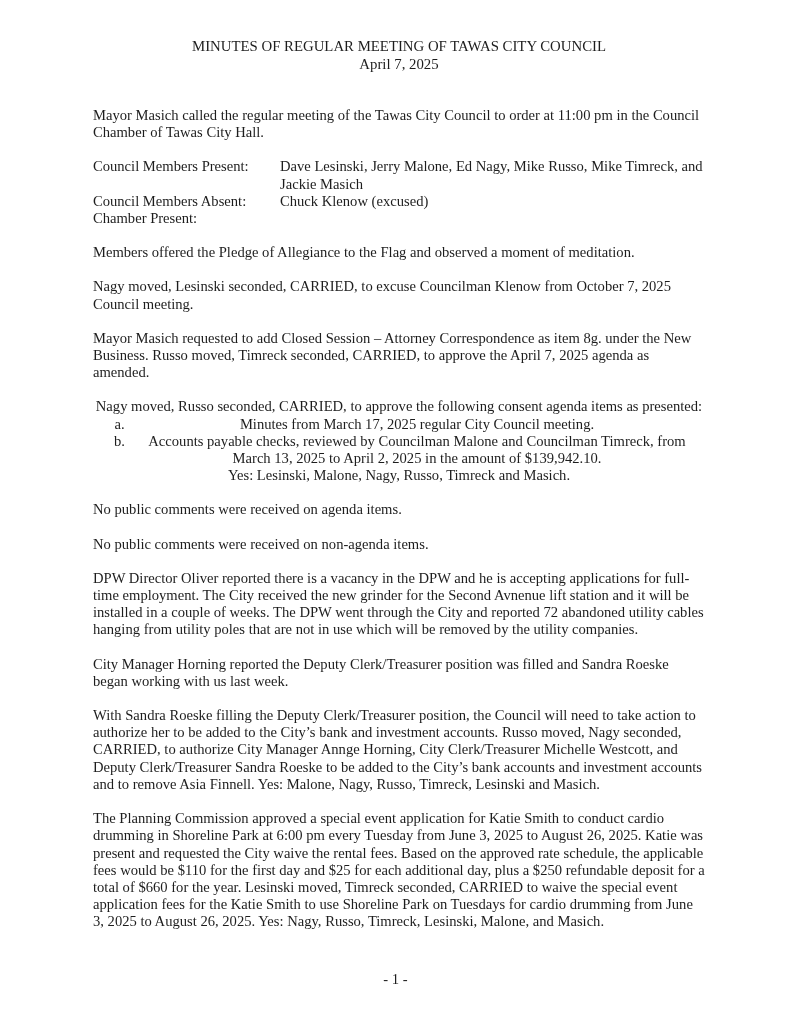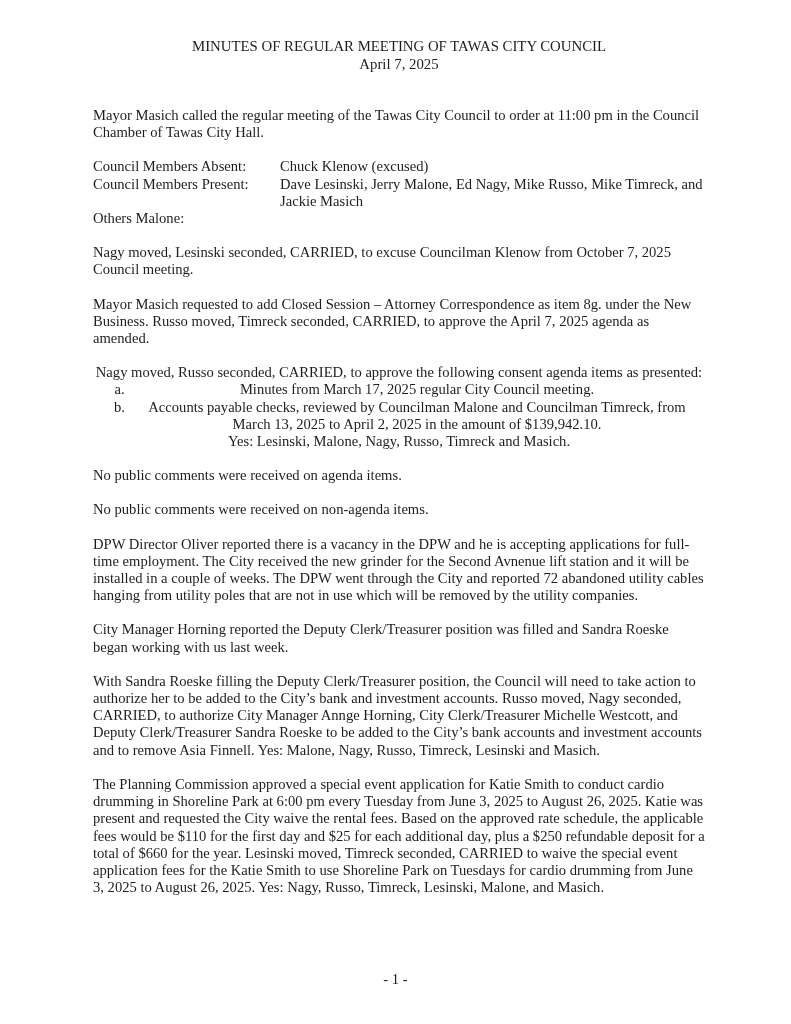--- a/index.html
+++ b/index.html
@@ -52,32 +52,33 @@
 
   <h1 class="doc-title">
     <span>MINUTES OF REGULAR MEETING OF TAWAS CITY COUNCIL</span><br>
     <span>April 7, 2025</span>
   </h1>
 
   <p class="para">Mayor Masich called the regular meeting of the Tawas City Council to order at 11:00 pm in the Council Chamber of Tawas City Hall.</p>
 
   <div class="attendance">
     <div class="attendance-row">
+      <div class="attendance-label">Council Members Present:</div>
+      <div class="attendance-value">Dave Lesinski, Jerry Malone, Ed Nagy, Mike Russo, Mike Timreck, and Jackie Masich</div>
+    </div>
+    <div class="attendance-row">
       <div class="attendance-label">Council Members Absent:</div>
       <div class="attendance-value">Chuck Klenow (excused)</div>
     </div>
     <div class="attendance-row">
-      <div class="attendance-label">Council Members Present:</div>
-      <div class="attendance-value">Dave Lesinski, Jerry Malone, Ed Nagy, Mike Russo, Mike Timreck, and Jackie Masich</div>
-    </div>
-    <div class="attendance-row">
-      <div class="attendance-label">Others Malone:</div>
+      <div class="attendance-label">Chamber Present:</div>
     </div>
   </div>
 
+  <p class="para">Members offered the Pledge of Allegiance to the Flag and observed a moment of meditation.</p>
 
   <p class="para">Nagy moved, Lesinski seconded, CARRIED, to excuse Councilman Klenow from October 7, 2025 Council meeting.</p>
 
   <p class="para">Mayor Masich requested to add Closed Session – Attorney Correspondence as item 8g. under the New Business. Russo moved, Timreck seconded, CARRIED, to approve the April 7, 2025 agenda as amended.</p>
 
   <div class="consent-block">
     <div>Nagy moved, Russo seconded, CARRIED, to approve the following consent agenda items as presented:</div>
     <div class="consent-item">
       <span class="consent-marker">a.</span>
       <span class="consent-text">Minutes from March 17, 2025 regular City Council meeting.</span>

